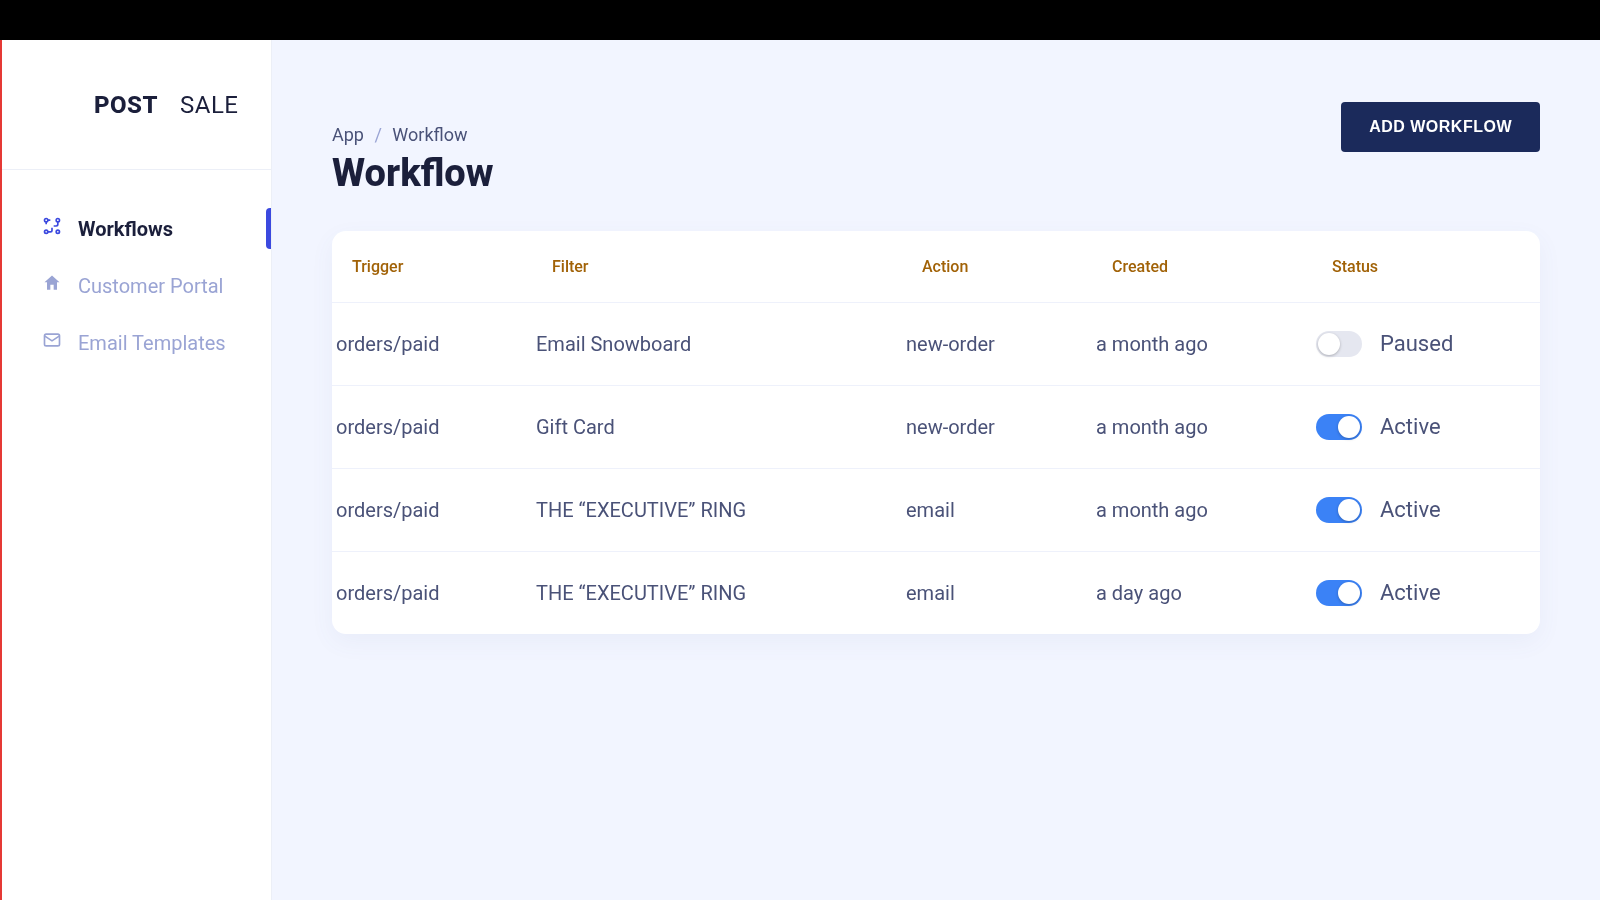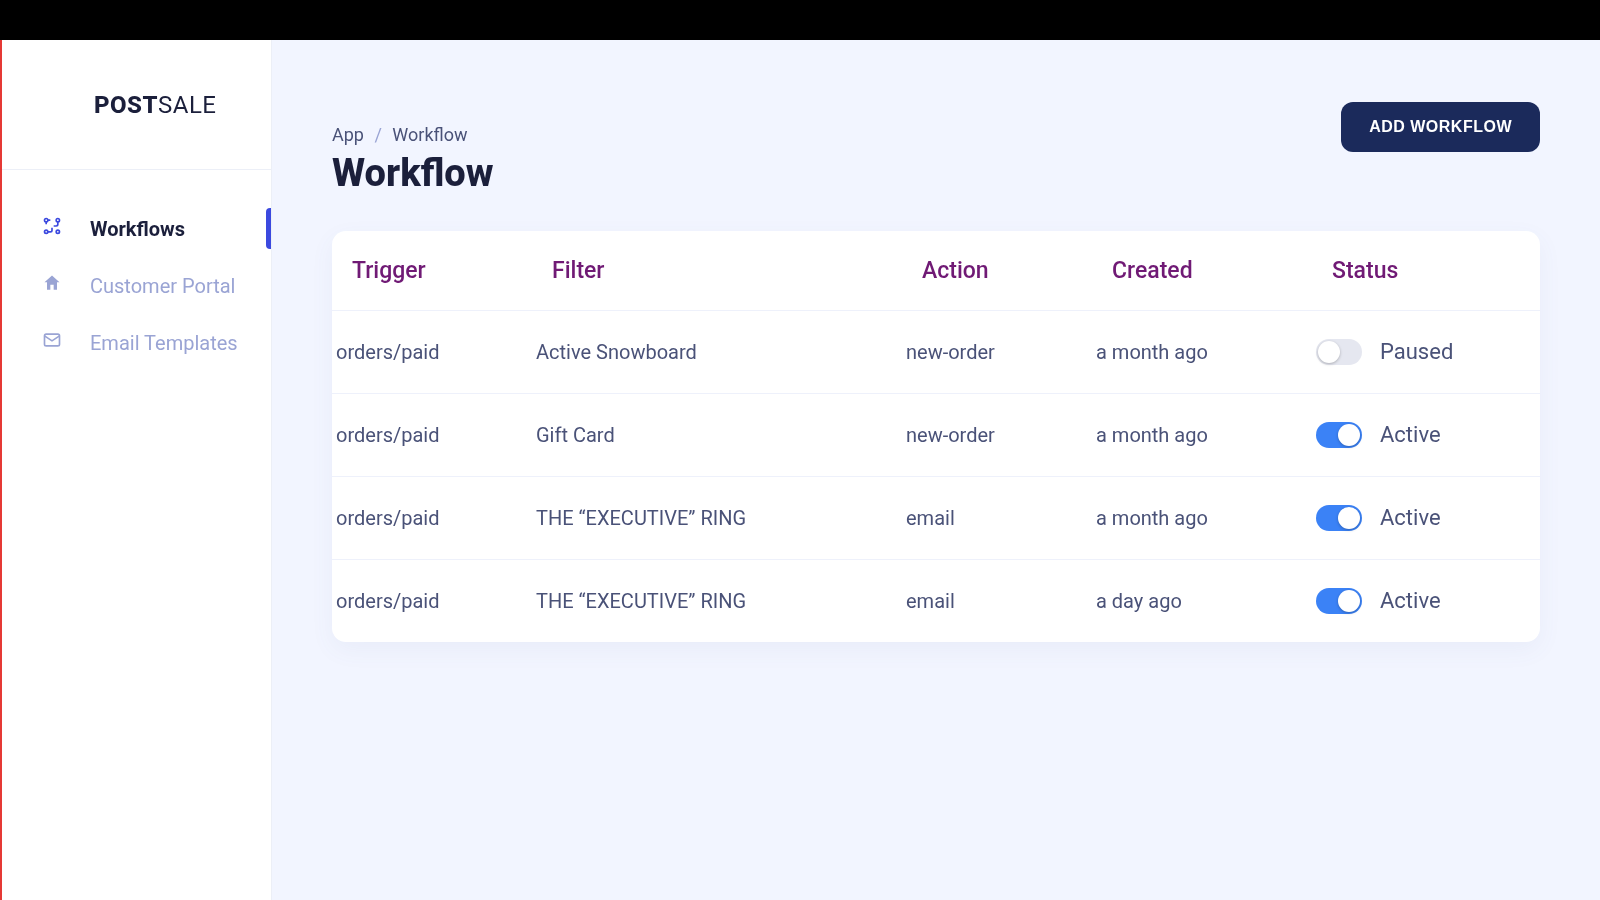--- a/index.html
+++ b/index.html
@@ -3,37 +3,37 @@
 <meta charset="utf-8">
 <style>
   * { box-sizing: border-box; margin: 0; padding: 0; }
   html, body { width: 1600px; height: 900px; font-family: -apple-system, BlinkMacSystemFont, "Segoe UI", Roboto, Helvetica, Arial, sans-serif; overflow: hidden; }
   .topbar { width: 100%; height: 40px; background: #000; }
   .app { display: flex; height: calc(100% - 40px); background: #f2f5ff; }
   .redstripe { width: 2px; background: #e53935; }
   .sidebar { width: 270px; background: #fff; border-right: 1px solid #eceff7; display: flex; flex-direction: column; }
   .logo { height: 130px; display: flex; align-items: center; padding-left: 92px; font-size: 24px; letter-spacing: 0.5px; color: #1b1f3b; border-bottom: 1px solid #eceff7; }
   .logo b { font-weight: 800; }
-  .logo span.light { font-weight: 400; margin-left: 0; }
+  .logo span.light { font-weight: 400; margin-left: 22px; }
   .nav { padding-top: 30px; }
-  .nav-item { display: flex; align-items: center; gap: 28px; padding: 16px 16px 16px 40px; font-size: 20px; color: #9aa4d4; cursor: pointer; position: relative; }
+  .nav-item { display: flex; align-items: center; gap: 16px; padding: 16px 16px 16px 40px; font-size: 20px; color: #9aa4d4; cursor: pointer; position: relative; }
   .nav-item.active { color: #1b1f3b; font-weight: 700; }
   .nav-item.active::after { content:""; position:absolute; right:0; top:8px; bottom:8px; width:5px; background:#3b49df; border-radius:4px 0 0 4px; }
   .nav-item svg { width:20px; height:20px; flex-shrink:0; }
   .nav-item.active svg { stroke:#3b49df; color:#3b49df; }
 
   .main { flex:1; padding: 40px 60px; position: relative; overflow: auto; }
   .breadcrumb { font-size: 18px; color:#4a5278;margin-top:44px; }
   .breadcrumb .sep { margin: 0 6px; color:#9aa4d4; }
   .page-title { font-size: 38px; font-weight: 800; color:#1b1f3b; margin-top: 6px; }
-  .add-btn { position:absolute; right:60px; top:62px; background:#1b2a5b; color:#fff; font-weight:700; font-size:16px; letter-spacing:0.5px; padding:16px 28px; border:none; border-radius:12px; cursor:pointer; }
+  .add-btn { position:absolute; right:60px; top:62px; background:#1b2a5b; color:#fff; font-weight:700; font-size:16px; letter-spacing:0.5px; padding:16px 28px; border:none; border-radius:4px; cursor:pointer; }
 
   .table-card { margin-top: 36px; background:#fff; border-radius:14px; box-shadow: 0 8px 24px rgba(80,100,160,0.06); overflow:hidden; }
   .thead, .trow { display:grid; grid-template-columns: 200px 370px 190px 220px 260px; align-items:center; }
-  .thead { padding: 26px 20px; color:#701a75; font-size:23px; font-weight:500; }
+  .thead { padding: 26px 20px; color:#a16207; font-size:16px; font-weight:500; }
   .trow { padding: 28px 4px; border-top:1px solid #eef1fb; font-size:20px; color:#4a5278; }
   .status-cell { display:flex; align-items:flex-start; gap:18px; font-size:22px; color:#4a5278; }
   .toggle { width:46px; height:26px; background:#e5e7f0; border-radius:999px; position:relative; cursor:pointer; display:inline-block; }
   .toggle .knob { position:absolute; top:2px; left:2px; width:22px; height:22px; background:#fff; border-radius:50%; box-shadow:0 1px 3px rgba(0,0,0,0.25); transition:left .15s; }
   .toggle.on { background:#3b82f6; }
   .toggle.on .knob { left:22px; }
 </style>
 </head>
 <body>
 
@@ -99,21 +99,21 @@
       <div class="thead">
         <div>Trigger</div>
         <div>Filter</div>
         <div>Action</div>
         <div>Created</div>
         <div>Status</div>
       </div>
       <div id="tbody">
           <div class="trow">
             <div>orders/paid</div>
-            <div>Active Snowboard</div>
+            <div>Email Snowboard</div>
             <div>new-order</div>
             <div>a month ago</div>
             <div class="status-cell">
               <span class="toggle">
                 <span class="knob"></span>
               </span>
               <span>Paused</span>
             </div>
           </div>
           <div class="trow">

